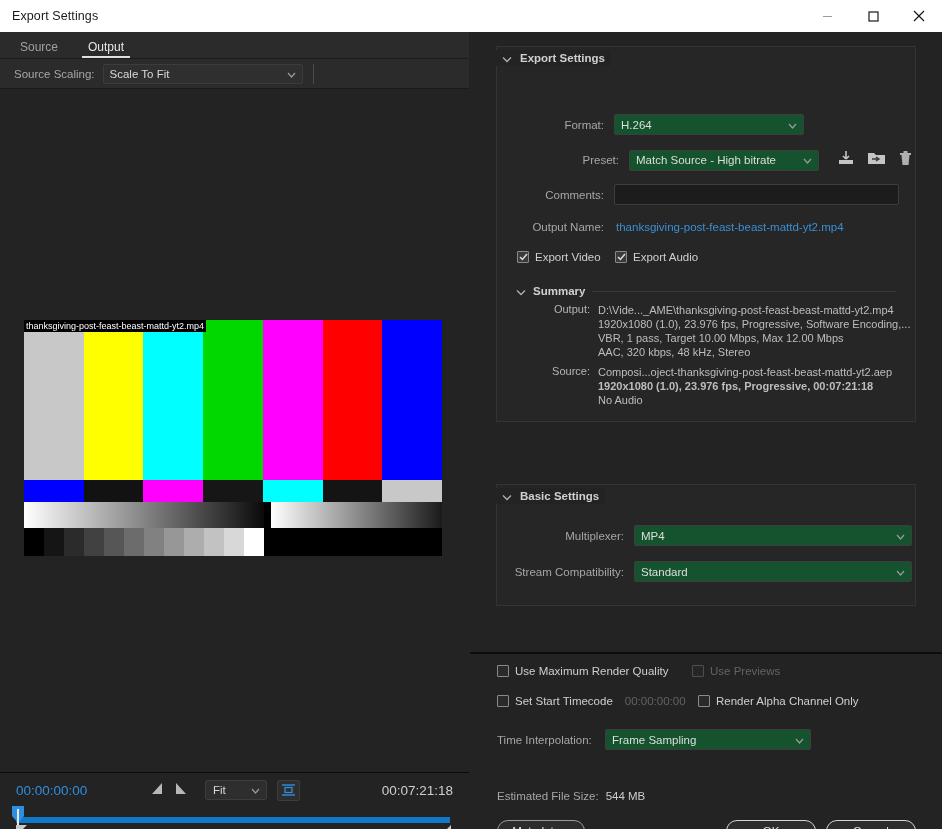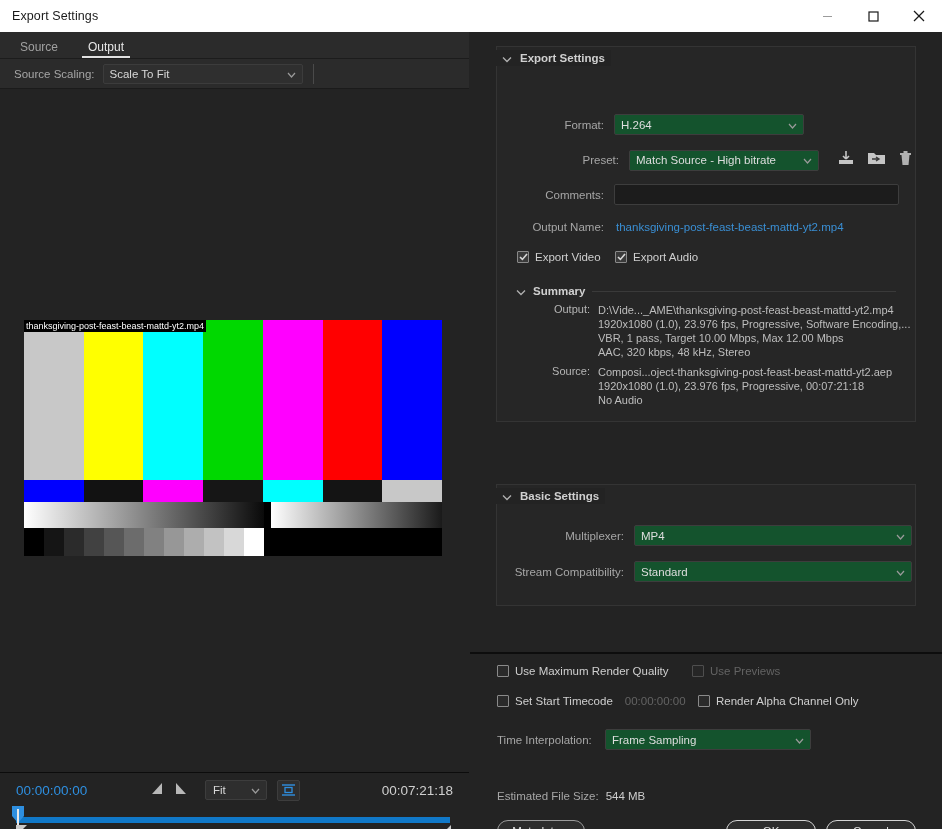--- a/index.html
+++ b/index.html
@@ -423,21 +423,21 @@
     </div>
 
     <span class="sum-key" style="left:46px; top:271px; width:74px;">Output:</span>
     <span class="sum-val" style="left:128px; top:271px;">D:\Vide..._AME\thanksgiving-post-feast-beast-mattd-yt2.mp4</span>
     <span class="sum-val" style="left:128px; top:285px;">1920x1080 (1.0), 23.976 fps, Progressive, Software Encoding,...</span>
     <span class="sum-val" style="left:128px; top:299px;">VBR, 1 pass, Target 10.00 Mbps, Max 12.00 Mbps</span>
     <span class="sum-val" style="left:128px; top:313px;">AAC, 320 kbps, 48 kHz, Stereo</span>
 
     <span class="sum-key" style="left:46px; top:333px; width:74px;">Source:</span>
     <span class="sum-val" style="left:128px; top:333px;">Composi...oject-thanksgiving-post-feast-beast-mattd-yt2.aep</span>
-    <span class="sum-val" style="left:128px; top:347px;">1920x1080 (1.0), 23.976 fps, Progressive, 00:07:21:18</span>
+    <span class="sum-val" style="left:128px; top:347px;font-weight:bold;">1920x1080 (1.0), 23.976 fps, Progressive, 00:07:21:18</span>
     <span class="sum-val" style="left:128px; top:361px;">No Audio</span>
 
 
     <div class="group-box panel-basic"></div>
     <div class="group-legend" style="left:26px; top:456px;">
       <span>
         <svg width="10" height="7" viewBox="0 0 10 7">
             <path d="M1 1.5 L5 5.5 L9 1.5" fill="none" stroke="#b0b0b0" stroke-width="1.3"></path>
           </svg>
       </span>

